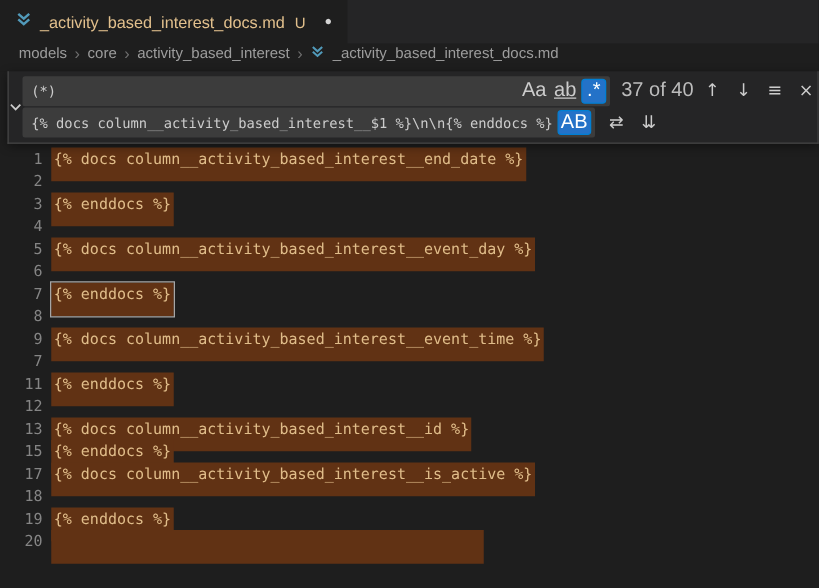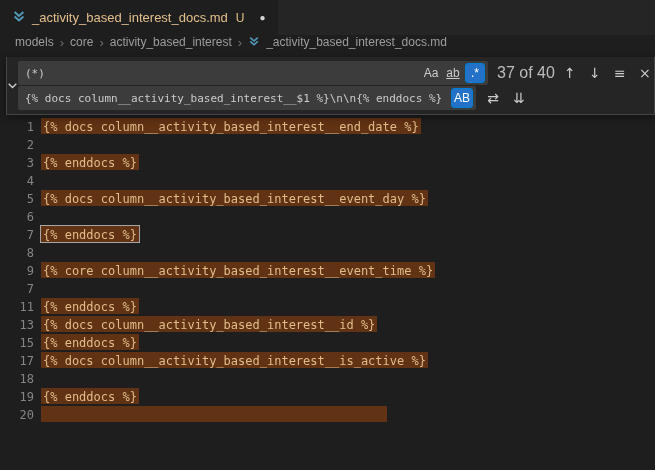--- a/index.html
+++ b/index.html
@@ -30,36 +30,36 @@
   .toggle{width:20px;display:flex;align-items:center;justify-content:center;cursor:pointer;color:#ccc;}
   .fields{flex:1;padding:4px 4px 4px 0;display:flex;flex-direction:column;justify-content:space-between;}
   .frow{display:flex;align-items:center;height:24px;}
   .finput{background:var(--input);height:24px;border-radius:2px;display:flex;align-items:center;
           font-family:"DejaVu Sans Mono",monospace;font-size:11px;color:#ccc;padding:0 3px 0 7px;}
   .find-input{width:470px;}
   .replace-input{width:458px;}
   .inp-text{white-space:pre;overflow:hidden;}
   .opts{margin-left:auto;display:flex;gap:2px;}
   .opt{min-width:20px;height:20px;border-radius:3px;display:flex;align-items:center;justify-content:center;
-       font-size:12px;color:#ccc;font-family:"Liberation Sans",sans-serif;cursor:pointer;padding:0 2px;}
+       font-size:16px;color:#ccc;font-family:"Liberation Sans",sans-serif;cursor:pointer;padding:0 2px;}
   .opt.active{background:var(--accent);border:1px solid #007fd4;color:#fff;}
   .opt-ww{text-decoration:underline;}
   .count{font-size:16px;color:#bcbcbc;margin-left:9px;white-space:nowrap;min-width:52px;}
   .nav{display:flex;gap:3px;margin-left:4px;align-items:center;}
   .ibtn{width:22px;height:22px;display:flex;align-items:center;justify-content:center;color:#ccc;
         font-size:14px;border-radius:3px;cursor:pointer;font-family:"DejaVu Sans",sans-serif;}
   .r-icons{display:flex;gap:4px;margin-left:6px;}
 
   
   .code{position:absolute;top:118px;left:0;right:0;
         font-family:"DejaVu Sans Mono",monospace;font-size:12px;line-height:18px;}
   .line{display:flex;height:18px;align-items:stretch;}
   .ln{width:34px;text-align:right;color:#858585;font-size:12px;flex:none;}
   .ct{padding-left:7px;color:var(--code-text);white-space:pre;}
-  .match{background:var(--match);padding:0 2px;display:inline-block;height:16px;}
+  .match{background:var(--match);padding:0 2px;display:inline-block;height:27px;}
   .match.current{outline:1px solid #a6a6a6;}
   .match.partial{width:346px;}
 </style>
 </head>
 <body>
 
 <div class="tabbar">
   <div class="tab">
     <span class="ico">
       <svg width="14" height="14" viewBox="0 0 16 16" fill="none" stroke="#519aba" stroke-width="2.2">
@@ -158,29 +158,33 @@
     <div class="line">
       <div class="ln">7</div>
       <div class="ct"><span class="match current">{% enddocs %}</span></div>
     </div>
     <div class="line">
       <div class="ln">8</div>
       <div class="ct"></div>
     </div>
     <div class="line">
       <div class="ln">9</div>
-      <div class="ct"><span class="match">{% core column__activity_based_interest__event_time %}</span></div>
+      <div class="ct"><span class="match">{% docs column__activity_based_interest__event_time %}</span></div>
     </div>
     <div class="line">
       <div class="ln">7</div>
       <div class="ct"></div>
     </div>
     <div class="line">
       <div class="ln">11</div>
       <div class="ct"><span class="match">{% enddocs %}</span></div>
+    </div>
+    <div class="line">
+      <div class="ln">12</div>
+      <div class="ct"></div>
     </div>
     <div class="line">
       <div class="ln">13</div>
       <div class="ct"><span class="match">{% docs column__activity_based_interest__id %}</span></div>
     </div>
     <div class="line">
       <div class="ln">15</div>
       <div class="ct"><span class="match">{% enddocs %}</span></div>
     </div>
     <div class="line">

